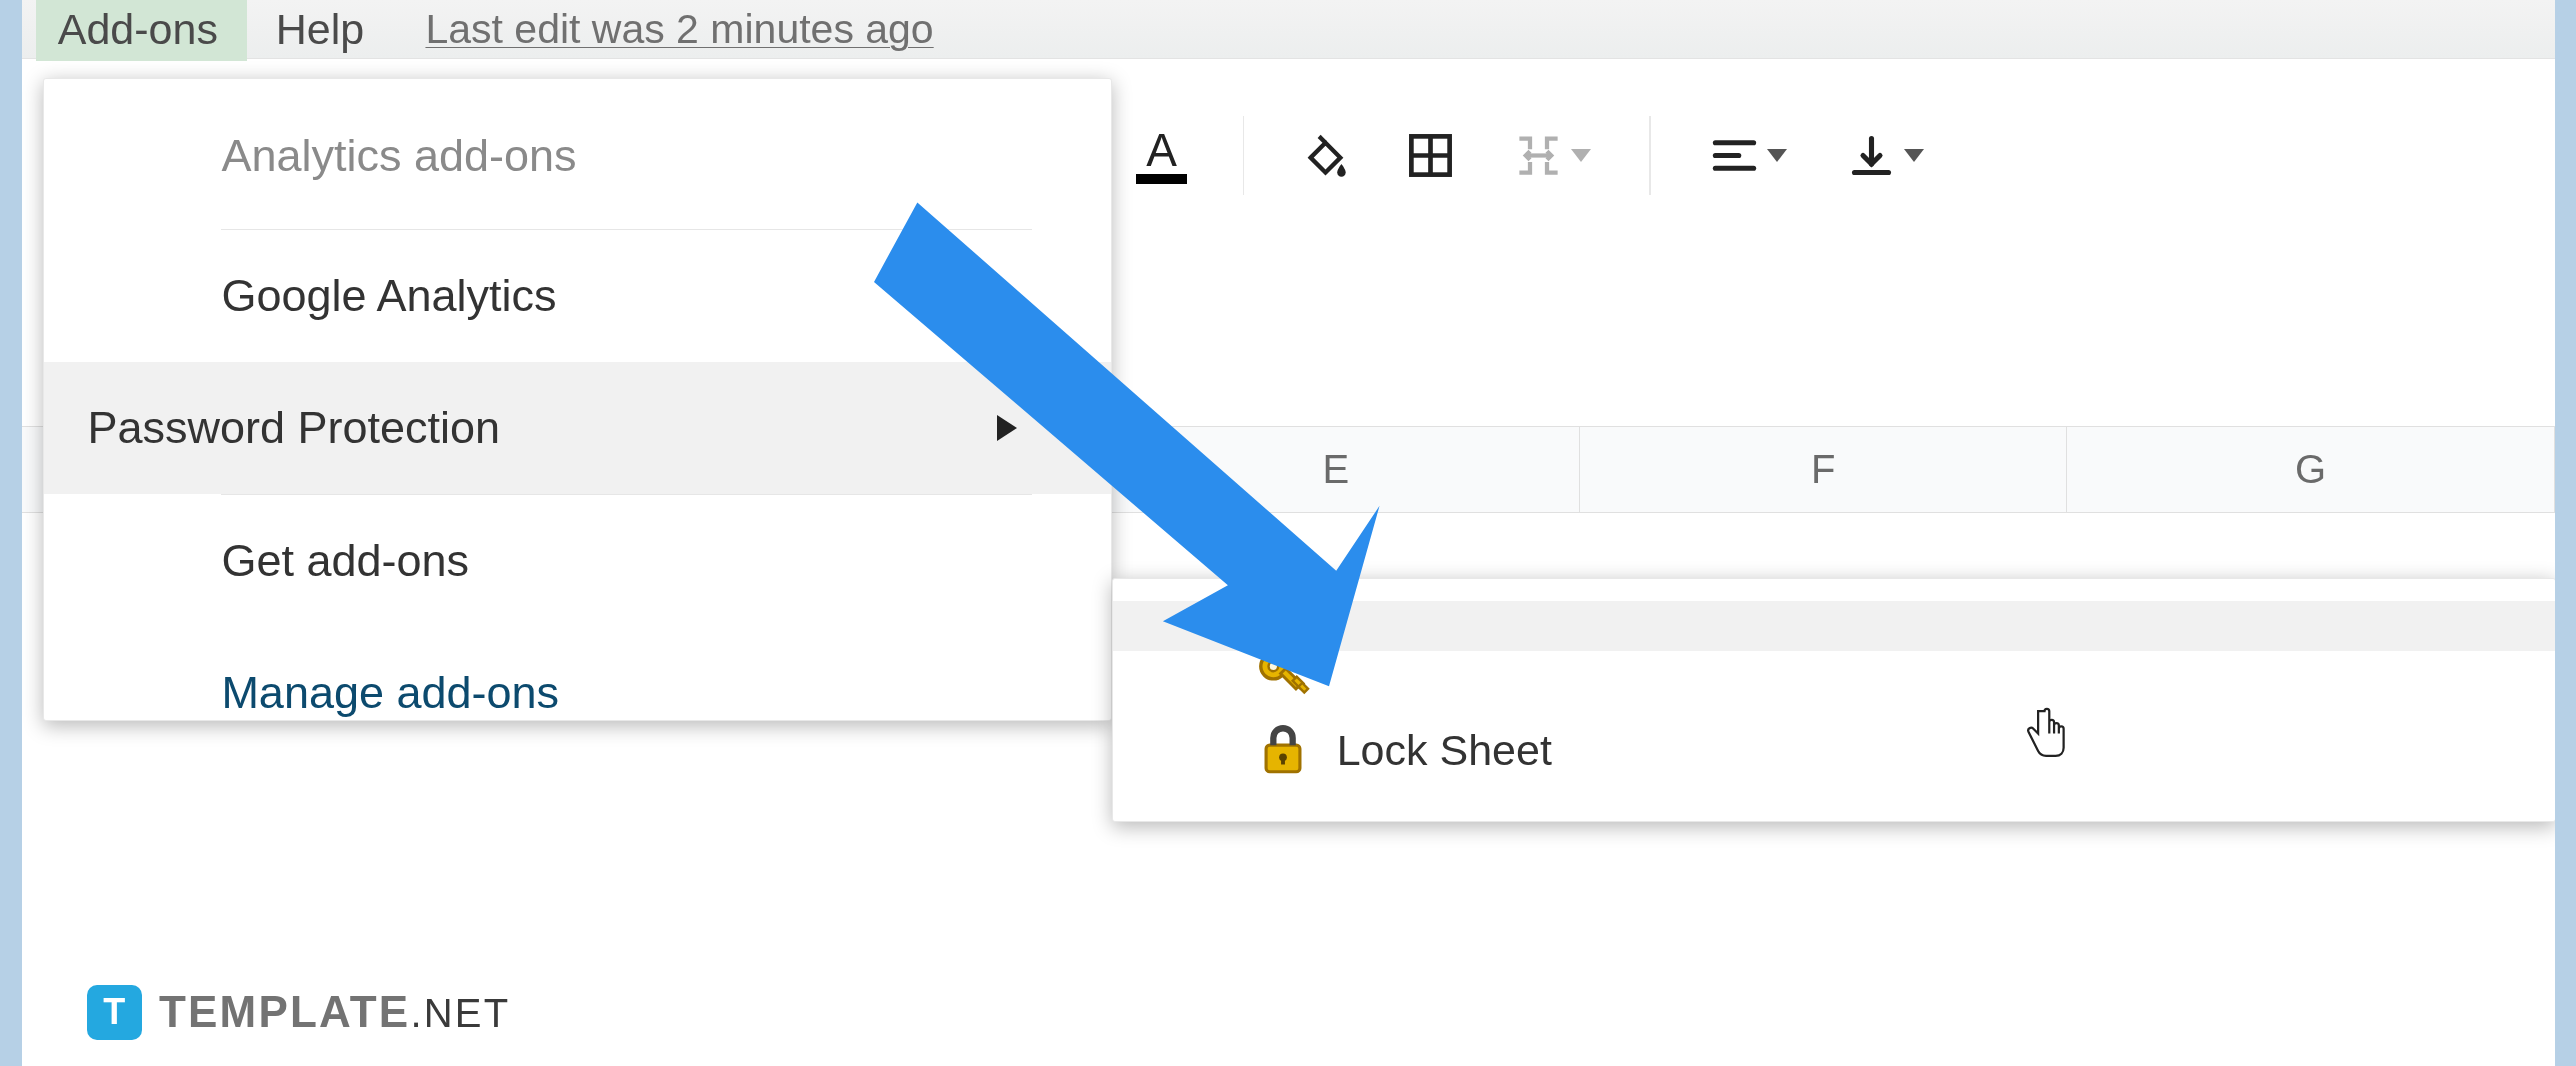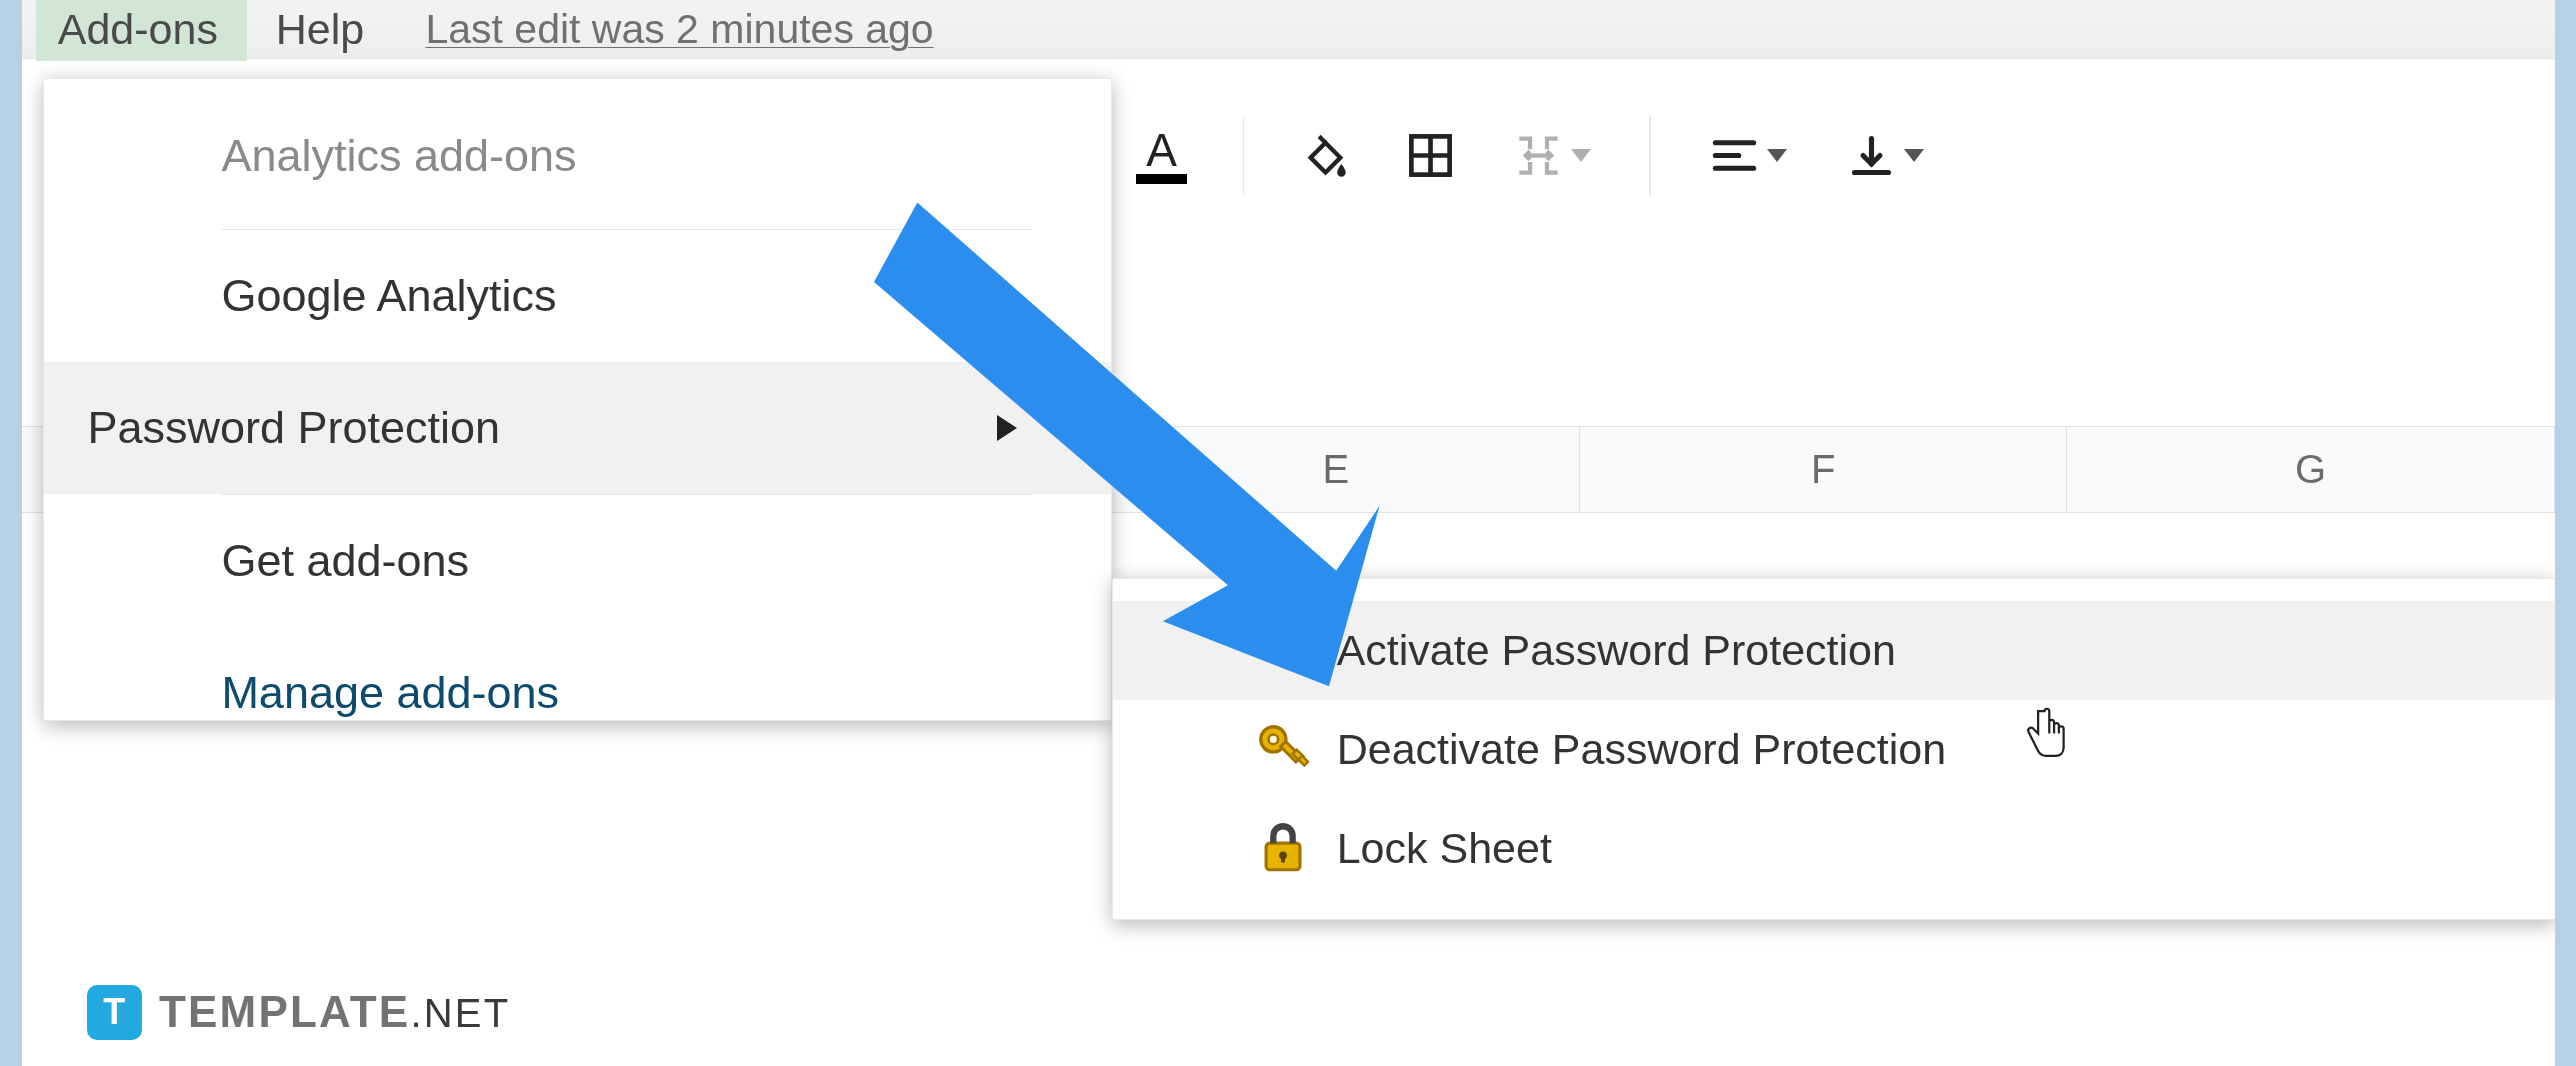--- a/index.html
+++ b/index.html
@@ -356,33 +356,31 @@
     <div class="sm-item hover">
       <span class="sm-icon">
         <svg viewBox="0 0 24 24">
           <circle cx="8" cy="8" r="5.2" fill="#e6b400" stroke="#a07200" stroke-width="1.4"></circle>
           <circle cx="8" cy="8" r="2" fill="#fff8dd" stroke="#a07200" stroke-width="1"></circle>
           <rect x="11" y="11" width="3" height="9" transform="rotate(-45 11 11)" fill="#e6b400" stroke="#a07200" stroke-width="1.2"></rect>
           <rect x="16" y="14" width="2.4" height="4" transform="rotate(-45 16 14)" fill="#e6b400" stroke="#a07200" stroke-width="1"></rect>
           <rect x="18.4" y="16.4" width="2.2" height="3.4" transform="rotate(-45 18.4 16.4)" fill="#e6b400" stroke="#a07200" stroke-width="1"></rect>
         </svg>
       </span>
-      <span>Activate Password Protection</span>
     </div>
     <div class="sm-item">
       <span class="sm-icon">
         <svg viewBox="0 0 24 24">
           <circle cx="8" cy="8" r="5.2" fill="#e6b400" stroke="#a07200" stroke-width="1.4"></circle>
           <circle cx="8" cy="8" r="2" fill="#fff8dd" stroke="#a07200" stroke-width="1"></circle>
           <rect x="11" y="11" width="3" height="9" transform="rotate(-45 11 11)" fill="#e6b400" stroke="#a07200" stroke-width="1.2"></rect>
           <rect x="16" y="14" width="2.4" height="4" transform="rotate(-45 16 14)" fill="#e6b400" stroke="#a07200" stroke-width="1"></rect>
           <rect x="18.4" y="16.4" width="2.2" height="3.4" transform="rotate(-45 18.4 16.4)" fill="#e6b400" stroke="#a07200" stroke-width="1"></rect>
         </svg>
       </span>
-      <span>Deactivate Password Protection</span>
     </div>
     <div class="sm-item">
       <span class="sm-icon">
         <svg viewBox="0 0 24 24">
           <rect x="5" y="10" width="14" height="11" rx="1.5" fill="#e6b400" stroke="#a07200" stroke-width="1.3"></rect>
           <path d="M8 10 V7 a4 4 0 0 1 8 0 V10" fill="none" stroke="#444" stroke-width="2.6"></path>
           <circle cx="12" cy="15" r="1.6" fill="#5a4200"></circle>
           <rect x="11.2" y="15" width="1.6" height="3" fill="#5a4200"></rect>
         </svg>
       </span>

